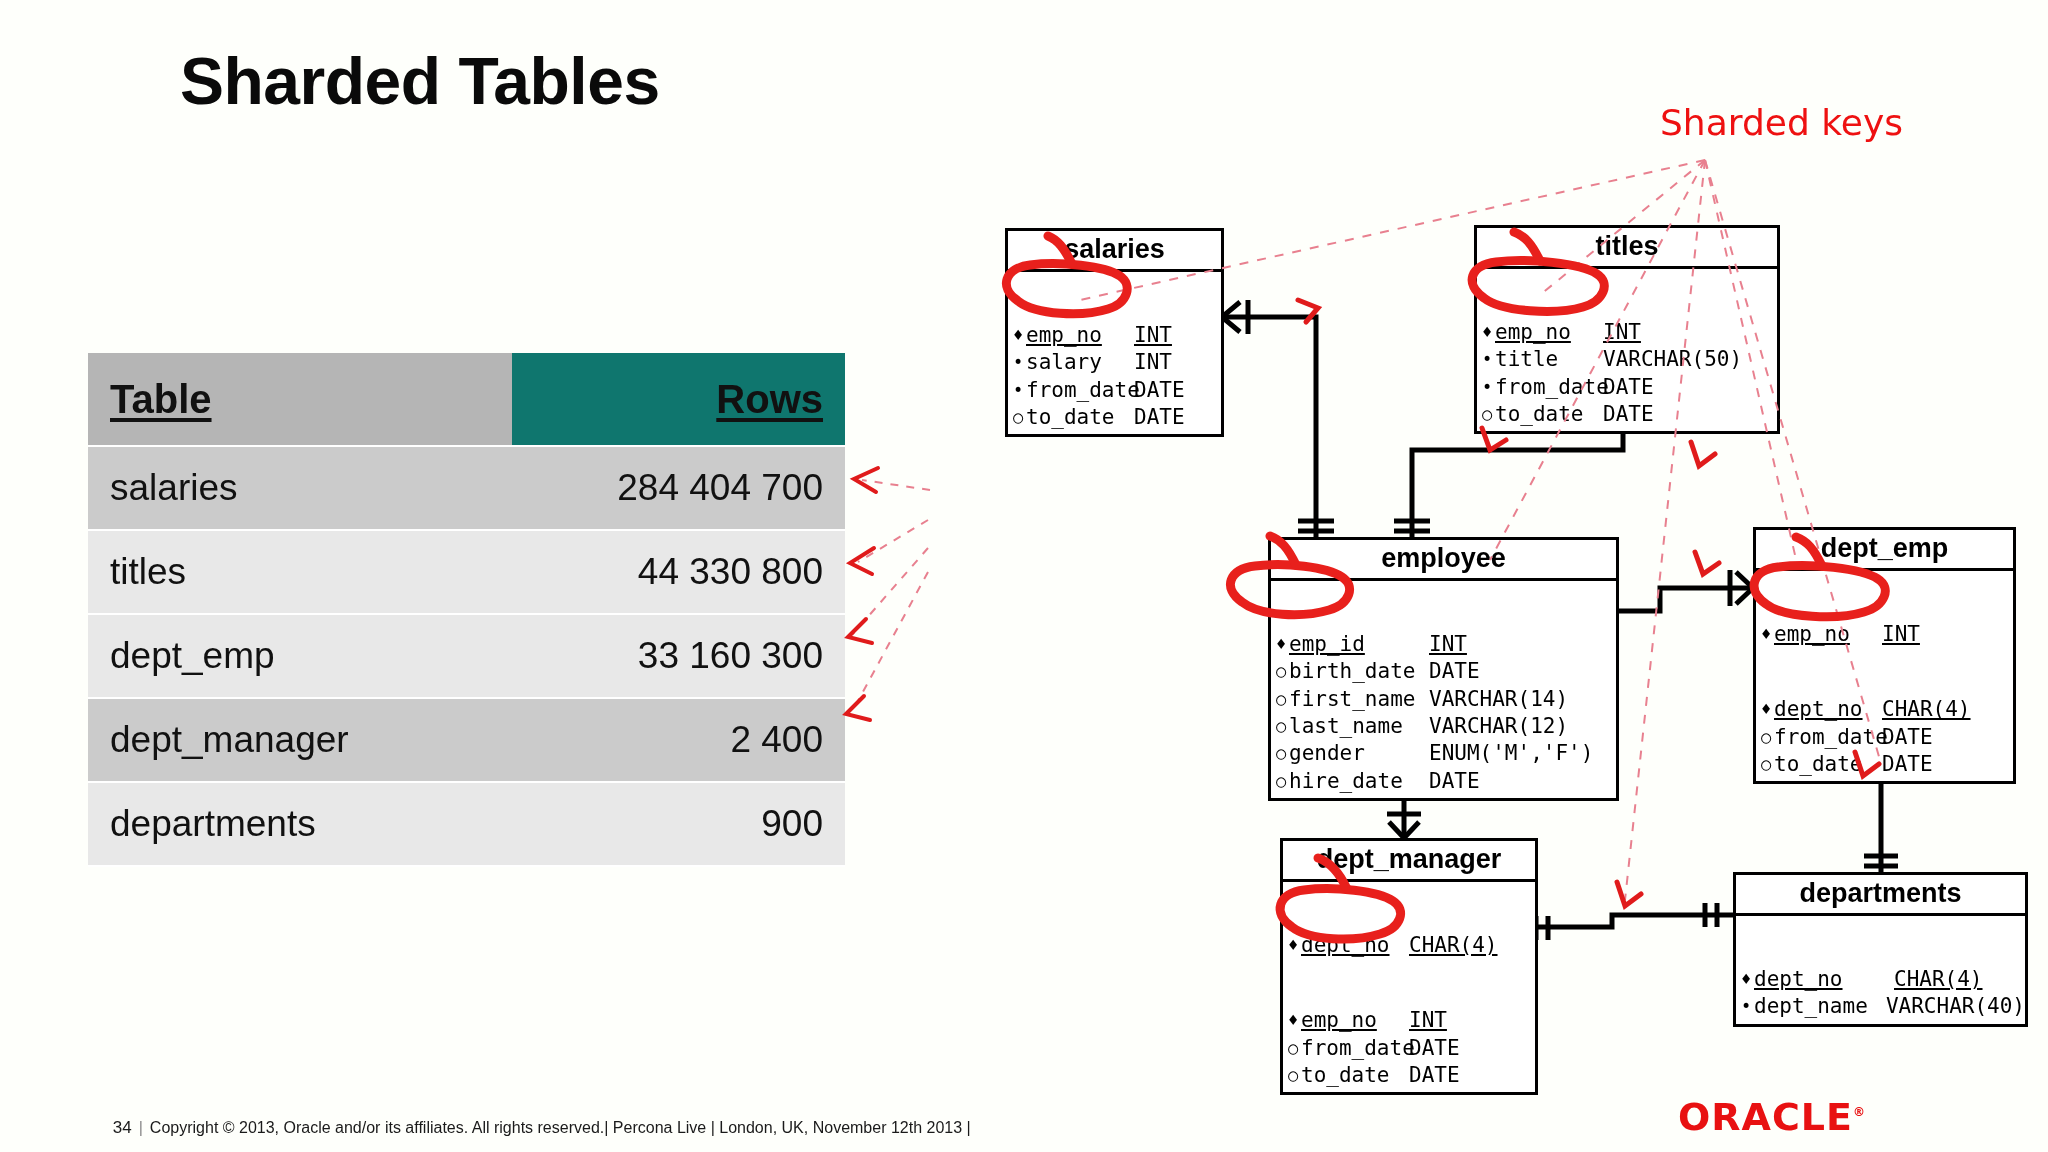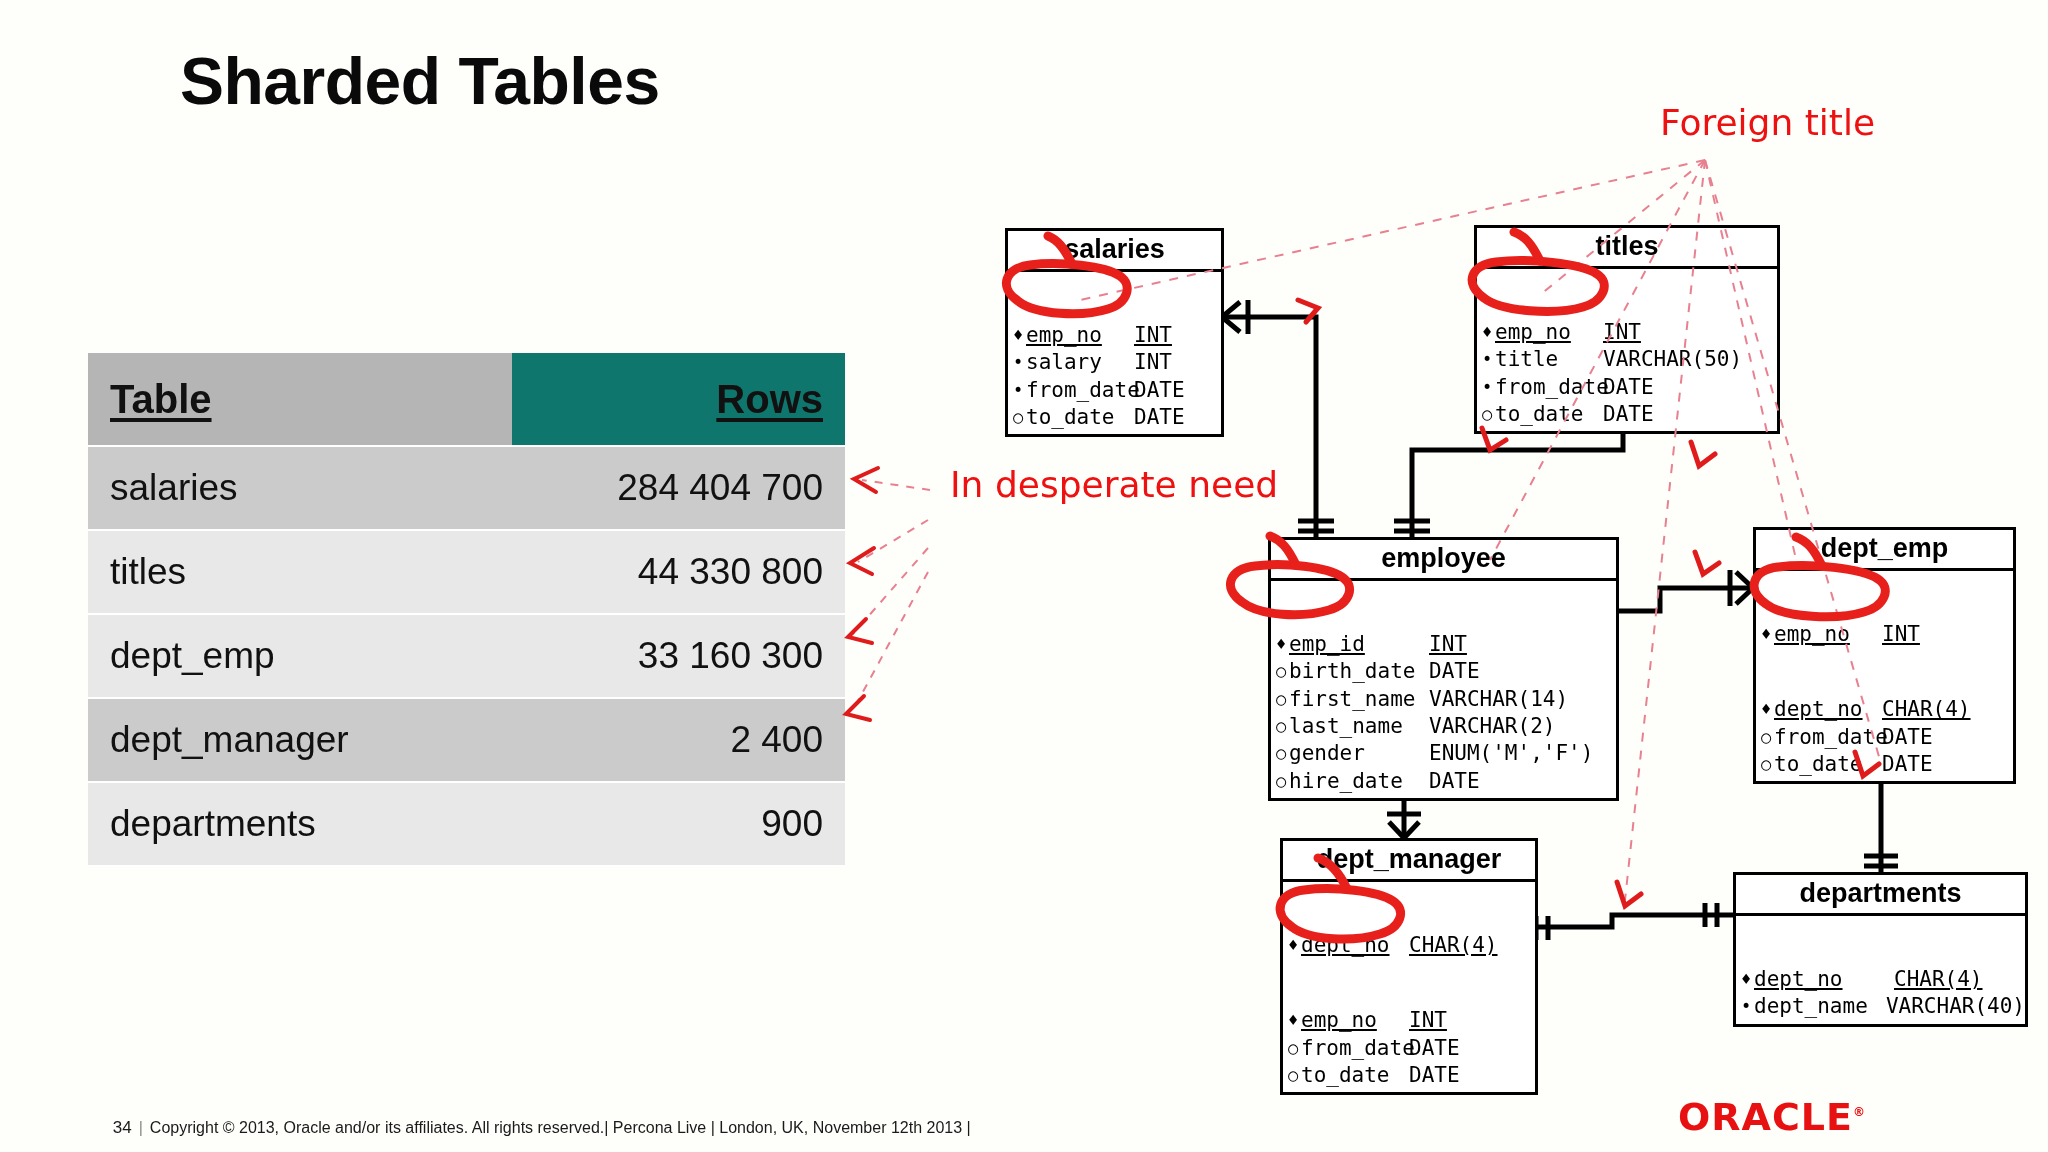--- a/index.html
+++ b/index.html
@@ -213,21 +213,21 @@
       <div class="efield"><span class="bullet">○</span><span class="fname">to_date</span><span class="ftype">DATE</span></div>
     </div>
   </div>
 
   <div class="ebox b-employee">
     <div class="etitle">employee</div>
     <div class="efields">
       <div class="efield pk"><span class="bullet">♦</span><span class="fname">emp_id</span><span class="ftype">INT</span></div>
       <div class="efield"><span class="bullet">○</span><span class="fname">birth_date</span><span class="ftype">DATE</span></div>
       <div class="efield"><span class="bullet">○</span><span class="fname">first_name</span><span class="ftype">VARCHAR(14)</span></div>
-      <div class="efield"><span class="bullet">○</span><span class="fname">last_name</span><span class="ftype">VARCHAR(2)</span></div>
+      <div class="efield"><span class="bullet">○</span><span class="fname">last_name</span><span class="ftype">VARCHAR(12)</span></div>
       <div class="efield"><span class="bullet">○</span><span class="fname">gender</span><span class="ftype">ENUM('M','F')</span></div>
       <div class="efield"><span class="bullet">○</span><span class="fname">hire_date</span><span class="ftype">DATE</span></div>
     </div>
   </div>
 
   <div class="ebox b-dept-emp">
     <div class="etitle">dept_emp</div>
     <div class="efields">
       <div class="efield pk"><span class="bullet">♦</span><span class="fname">emp_no</span><span class="ftype">INT</span></div>
       <div class="efield pk"><span class="bullet">♦</span><span class="fname">dept_no</span><span class="ftype">CHAR(4)</span></div>
@@ -300,23 +300,22 @@
 
       <path d="M1766,604 C1746,590 1752,570 1778,567 C1809,563 1862,568 1878,579 C1892,588 1885,606 1864,612 C1838,620 1784,618 1766,604 Z"></path>
       <path d="M1822,566 C1814,549 1807,541 1796,537"></path>
 
       <path d="M1292,927 C1272,913 1278,893 1304,890 C1334,886 1378,891 1393,901 C1407,910 1401,928 1380,934 C1354,942 1310,941 1292,927 Z"></path>
       <path d="M1347,889 C1339,872 1330,862 1318,858"></path>
     </g>
 
   </svg>
 
-  <div class="annot a-fk">Foreign title</div>
+  <div class="annot a-fk">Sharded keys</div>
   <div class="annot a-shard">
-    <div>In desperate need</div>
   </div>
 
   <div class="footer">
     <span class="pg">34</span><span class="sep">|</span><span>Copyright © 2013, Oracle and/or its affiliates. All rights reserved.| Percona Live | London, UK, November 12th 2013 |</span>
   </div>
   <div class="oracle-logo"><span>ORACLE</span><sup>®</sup></div>
 
 </div>
 
 </body></html>

